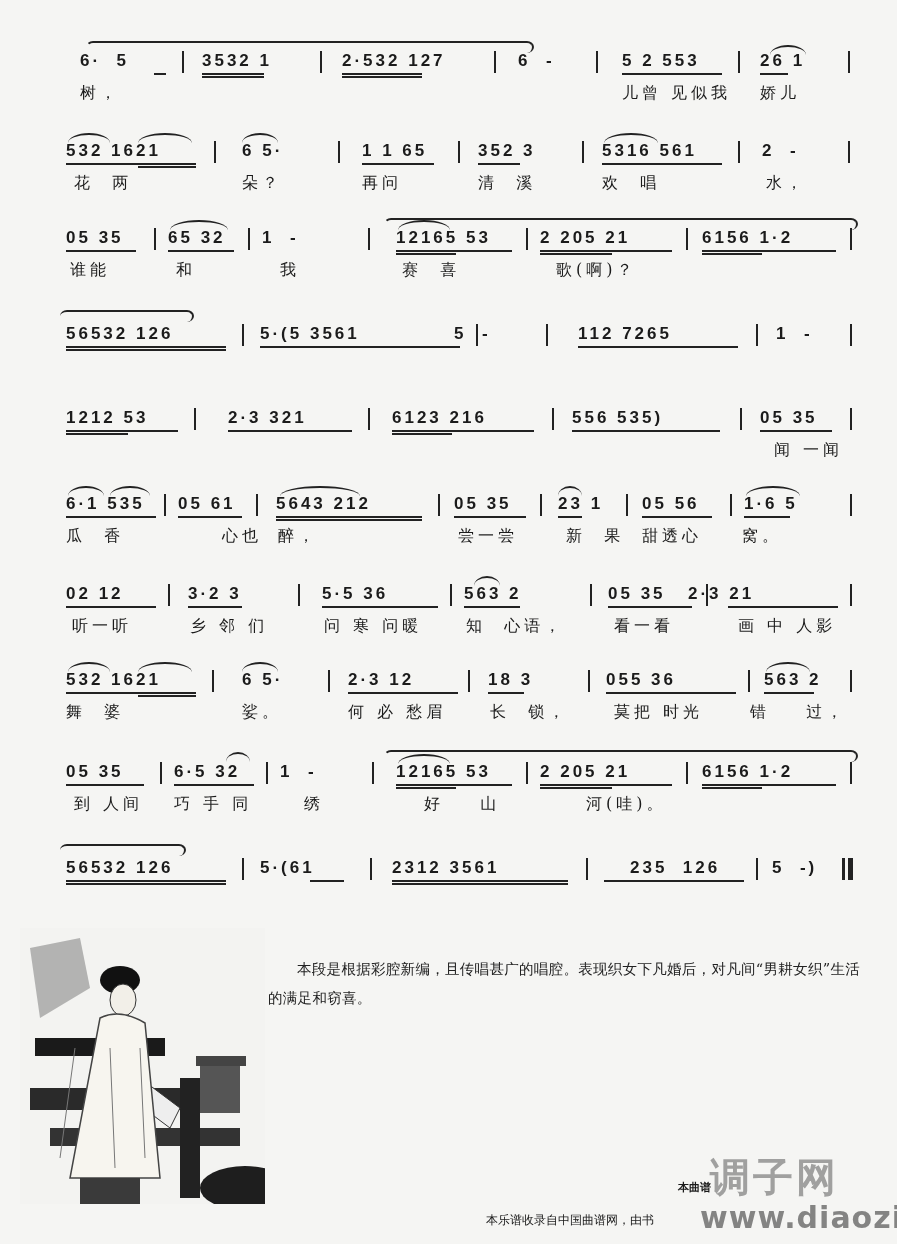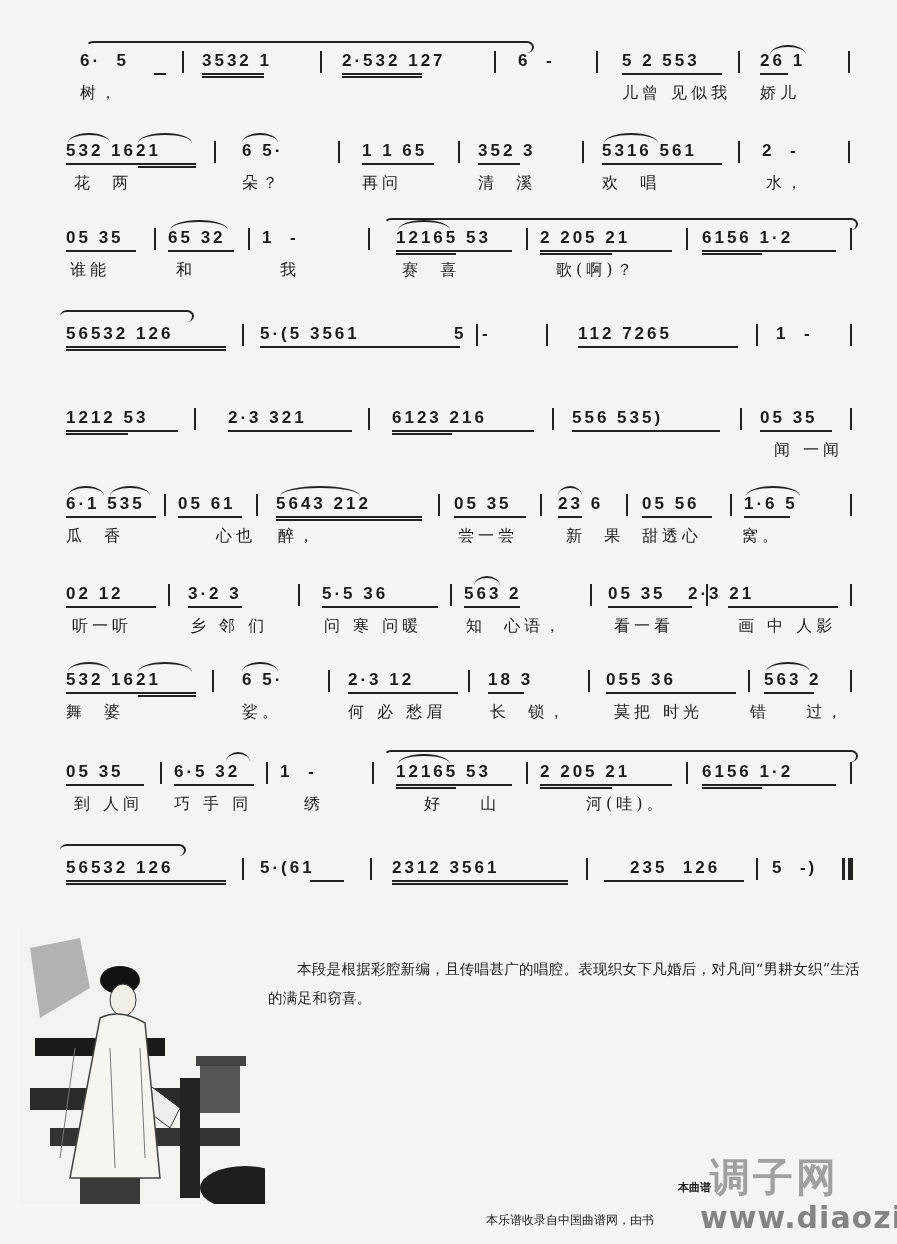--- a/index.html
+++ b/index.html
@@ -195,34 +195,34 @@
         <div class="barline" style="left:190px"></div>
         <div class="slur" style="left:214px; top:-2px; width:80px;"></div>
         <span class="note-text" style="left:210px">5643 212</span>
         <div class="ul" style="left:210px; top:28px; width:146px;"></div>
         <div class="ul" style="left:210px; top:31px; width:146px;"></div>
         <div class="barline" style="left:372px"></div>
         <span class="note-text" style="left:388px">05 35</span>
         <div class="ul" style="left:388px; top:28px; width:72px;"></div>
         <div class="barline" style="left:474px"></div>
         <div class="slur" style="left:492px; top:-2px; width:24px;"></div>
-        <span class="note-text" style="left:492px">23 6</span>
+        <span class="note-text" style="left:492px">23 1</span>
         <div class="ul" style="left:492px; top:28px; width:24px;"></div>
         <div class="barline" style="left:560px"></div>
         <span class="note-text" style="left:576px">05 56</span>
         <div class="ul" style="left:576px; top:28px; width:70px;"></div>
         <div class="barline" style="left:664px"></div>
         <div class="slur" style="left:680px; top:-2px; width:54px;"></div>
         <span class="note-text" style="left:678px">1·6 5</span>
         <div class="ul" style="left:678px; top:28px; width:46px;"></div>
         <div class="barline" style="left:784px"></div>
       </div>
       <div class="lyrics-row">
         <span class="lyric" style="left:0px">瓜  香</span>
-        <span class="lyric" style="left:150px">心也</span>
+        <span class="lyric" style="left:156px">心也</span>
         <span class="lyric" style="left:212px">醉，</span>
         <span class="lyric" style="left:392px">尝一尝</span>
         <span class="lyric" style="left:500px">新  果</span>
         <span class="lyric" style="left:576px">甜透心</span>
         <span class="lyric" style="left:676px">窝。</span>
       </div>
     </div>
 
     <div class="sys" style="top:578px">
       <div class="notes-row">

